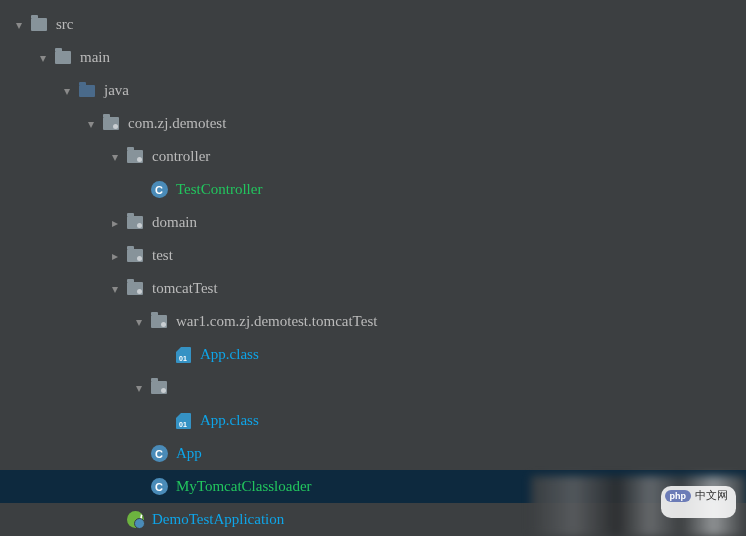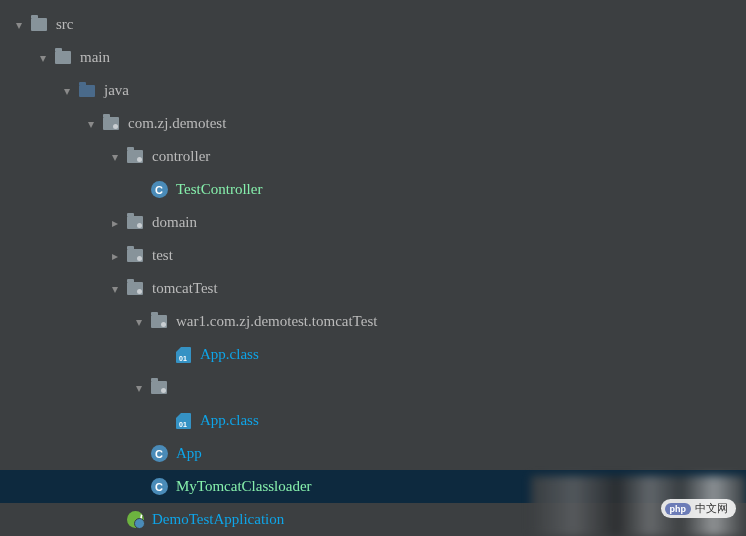--- a/index.html
+++ b/index.html
@@ -154,29 +154,29 @@
     .spring-boot::after {
       content: "";
       position: absolute;
       bottom: -1px; right: -1px;
       width: 9px; height: 9px;
       background: #4a8bb8;
       border-radius: 50%;
       border: 1px solid #3c3f41;
     }
     .label { color: #bbbbbb; font-family: Liberation Serif, serif; }
-    .label.green { color: #86efac; }
+    .label.green { color: #22c55e; }
     .label.orange { color: #0ea5e9; }
     .watermark {
       position: absolute;
       bottom: 18px;
       right: 10px;
       background: rgba(255,255,255,0.85);
       border-radius: 10px;
-      padding: 2px 8px 2px 4px;
+      padding: 2px 8px 15px 4px;
       display: flex;
       align-items: center;
       gap: 4px;
       font-size: 11px;
       color: #333;
     }
     .watermark .php-badge {
       background: #6c7cb7;
       color: #fff;
       border-radius: 8px;

